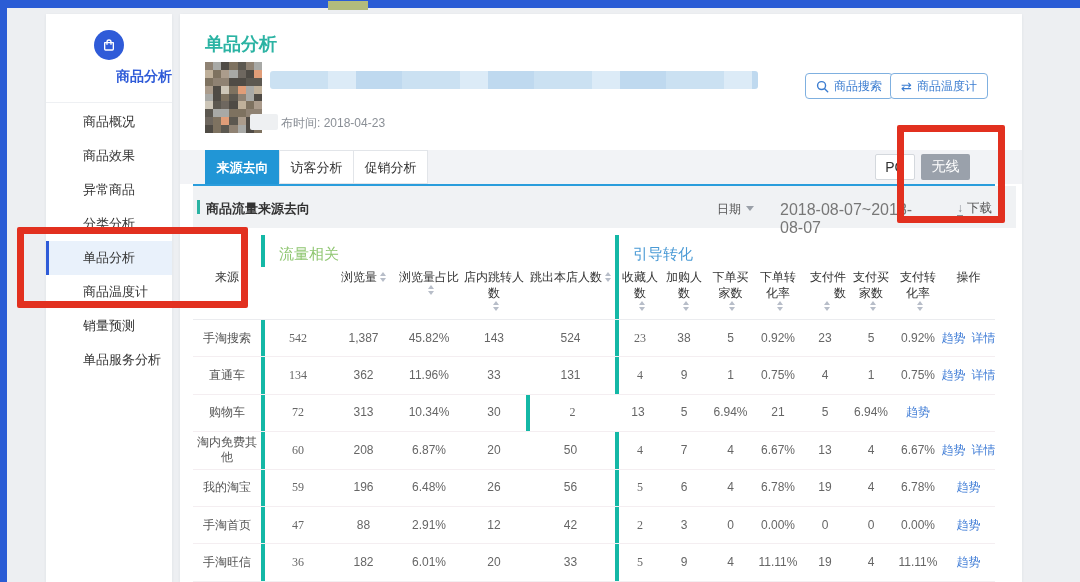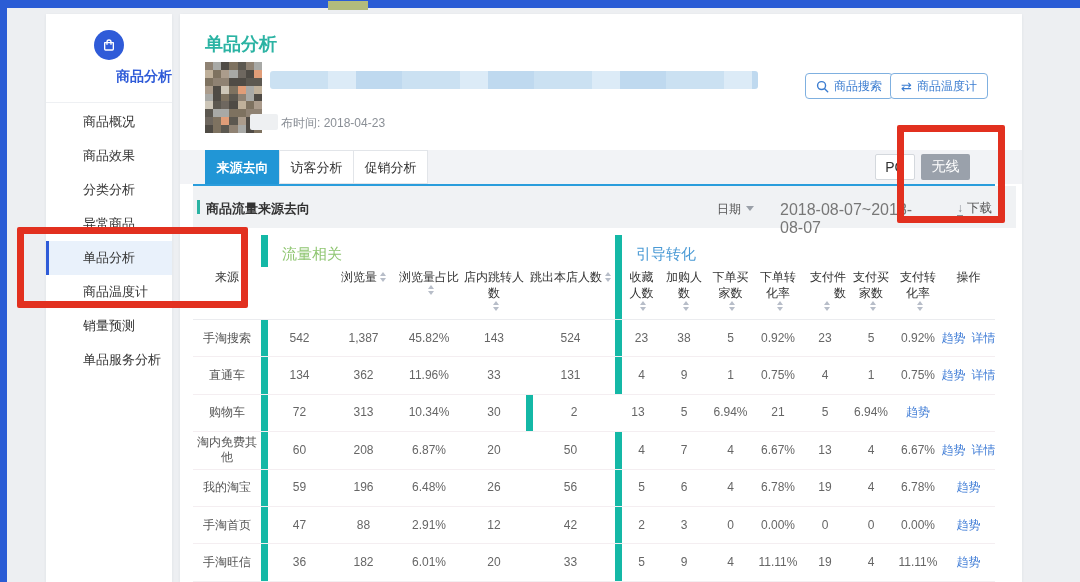--- a/index.html
+++ b/index.html
@@ -68,21 +68,21 @@
   .thead,.trow{display:grid;grid-template-columns:68px 70px 65px 66px 64px 89px 46px 46px 47px 48px 46px 46px 48px 53px;}
   .thead{border-bottom:1px solid #ebecef;}
   .h-source{grid-row:1/3;grid-column:1;display:flex;align-items:center;justify-content:center;
     font-size:12px;color:#333;}
   .h-group{grid-row:1;height:32px;box-sizing:border-box;padding:10px 0 0 14px;font-size:15px;}
   .g1{color:var(--group-flow);}
   .g2{color:var(--group-convert);}
   .h-col{grid-row:2;min-height:44px;box-sizing:border-box;padding:2px 2px 8px;display:flex;
     flex-wrap:wrap;align-content:flex-start;align-items:center;justify-content:center;
     text-align:center;font-size:12px;color:#333;line-height:16px;}
-  .divl{border-left:7px solid #14b8a6;}
+  .divl{border-left:4px solid #14b8a6;font-family:Liberation Serif, serif;}
   .sorter{display:inline-flex;flex-direction:column;gap:2px;margin-left:3px;cursor:pointer;}
   .sorter i{display:block;width:0;height:0;border-left:3.5px solid transparent;border-right:3.5px solid transparent;}
   .sorter .up{border-bottom:4px solid #b7bdc8;}
   .sorter .down{border-top:4px solid #b7bdc8;}
   .trow{height:36.4px;border-bottom:1px solid #f4eef1;}
   .td{display:flex;align-items:center;justify-content:center;font-size:12px;color:#666;
     text-align:center;line-height:15px;overflow:hidden;}
   .td.src{color:#555;padding:0 2px;}
   .td.act{gap:6px;}
   .op-link{color:var(--link);cursor:pointer;white-space:nowrap;}
@@ -106,22 +106,22 @@
       <svg viewBox="0 0 24 24" fill="none" stroke="#ffffff" stroke-width="2" stroke-linejoin="round" stroke-linecap="round">
         <path d="M5.5 8.5h13v9.5a1.5 1.5 0 0 1-1.5 1.5H7a1.5 1.5 0 0 1-1.5-1.5z"></path>
         <path d="M9 11V7.5a3 3 0 0 1 6 0V11"></path>
       </svg>
     </div>
     <div class="side-title">商品分析</div>
     <div class="side-divider"></div>
     <nav class="side-menu">
         <div class="side-item"><span>商品概况</span></div>
         <div class="side-item"><span>商品效果</span></div>
+        <div class="side-item"><span>异常商品</span></div>
         <div class="side-item"><span>分类分析</span></div>
-        <div class="side-item"><span>异常商品</span></div>
         <div class="side-item active"><span class="abar"></span><span>单品分析</span></div>
         <div class="side-item"><span>商品温度计</span></div>
         <div class="side-item"><span>销量预测</span></div>
         <div class="side-item"><span>单品服务分析</span></div>
       </nav>
   </aside>
 
   <main class="main card">
     <h1 class="page-title">单品分析</h1>
 

